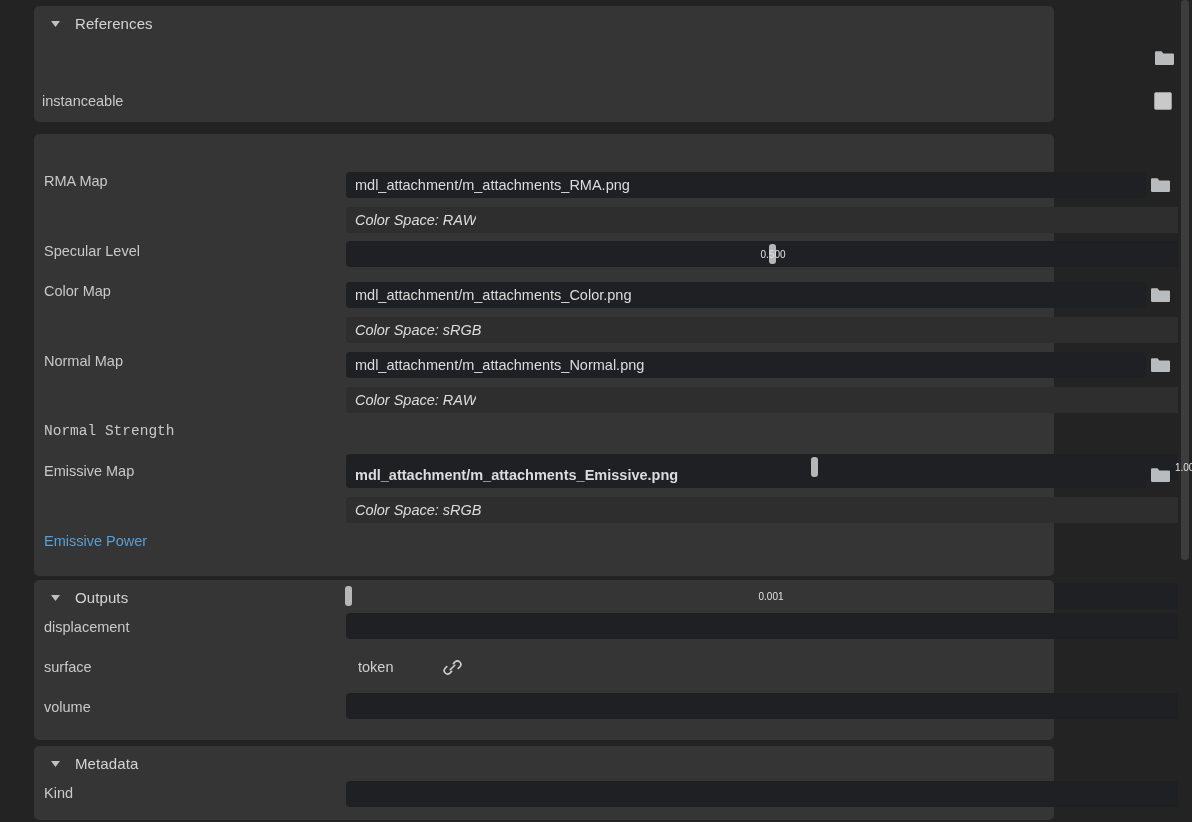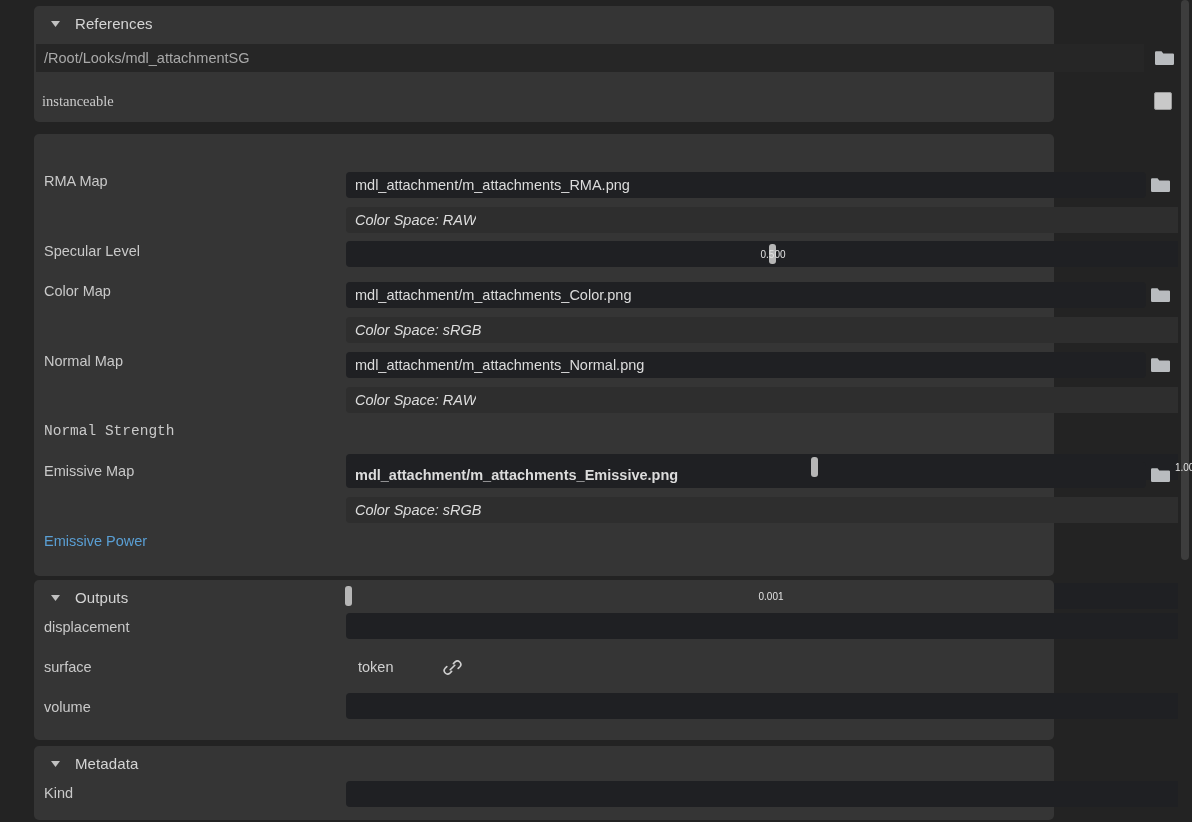--- a/index.html
+++ b/index.html
@@ -164,39 +164,36 @@
 
       <div class="sec-head">
         <span class="caret">
           <svg width="13" height="13" viewBox="0 0 13 13">
               <polygon points="2,4 11,4 6.5,10" fill="#c0c0c0"></polygon>
             </svg>
         </span>
         <span class="sec-title">References</span>
       </div>
 
-      <div class="refpath" style="top:38px;">
-        <span class="val">/Root/Looks/mdl_attachmentSG</span>
-      </div>
 
       <div class="iconbtn" style="left:1117px;top:39px;">
         <svg width="21" height="18" viewBox="0 0 21 18">
           <path d="M1 3.5a1.2 1.2 0 0 1 1.2-1.2h5.3l1.8 2.1h9.5A1.2 1.2 0 0 1 20 5.6v9.2a1.2 1.2 0 0 1-1.2 1.2H2.2A1.2 1.2 0 0 1 1 14.8z" fill="#b9bcbf"></path>
         </svg>
       </div>
       <div class="iconbtn" style="left:1150px;top:39px;">
         <svg width="22" height="20" viewBox="0 0 22 20">
           <path d="M2.5 6.5h7v-3l0 0" fill="none"></path>
           <rect x="1.5" y="6" width="13" height="12" rx="2.2" fill="none" stroke="#b9bcbf" stroke-width="1.7"></rect>
           <path d="M8 11.2c2.4-4.6 6-5.6 8.6-5.6" fill="none" stroke="#b9bcbf" stroke-width="1.7" stroke-linecap="round"></path>
           <polygon points="14.2,1.6 20.4,5.7 14.2,9.7" fill="#b9bcbf"></polygon>
         </svg>
       </div>
 
-      <div class="row" style="top:80px;font-family:Liberation Serif, serif;">
+      <div class="row" style="top:80px;">
         <span class="lbl" style="left:8px;">instanceable</span>
       </div>
       <div class="cbox" style="left:1120px;top:86px;"></div>
 
     </div>
   </div>
 
   <div class="panel" id="panel-inputs" style="top:134px;height:442px;">
     <div class="panel-inner">
 

